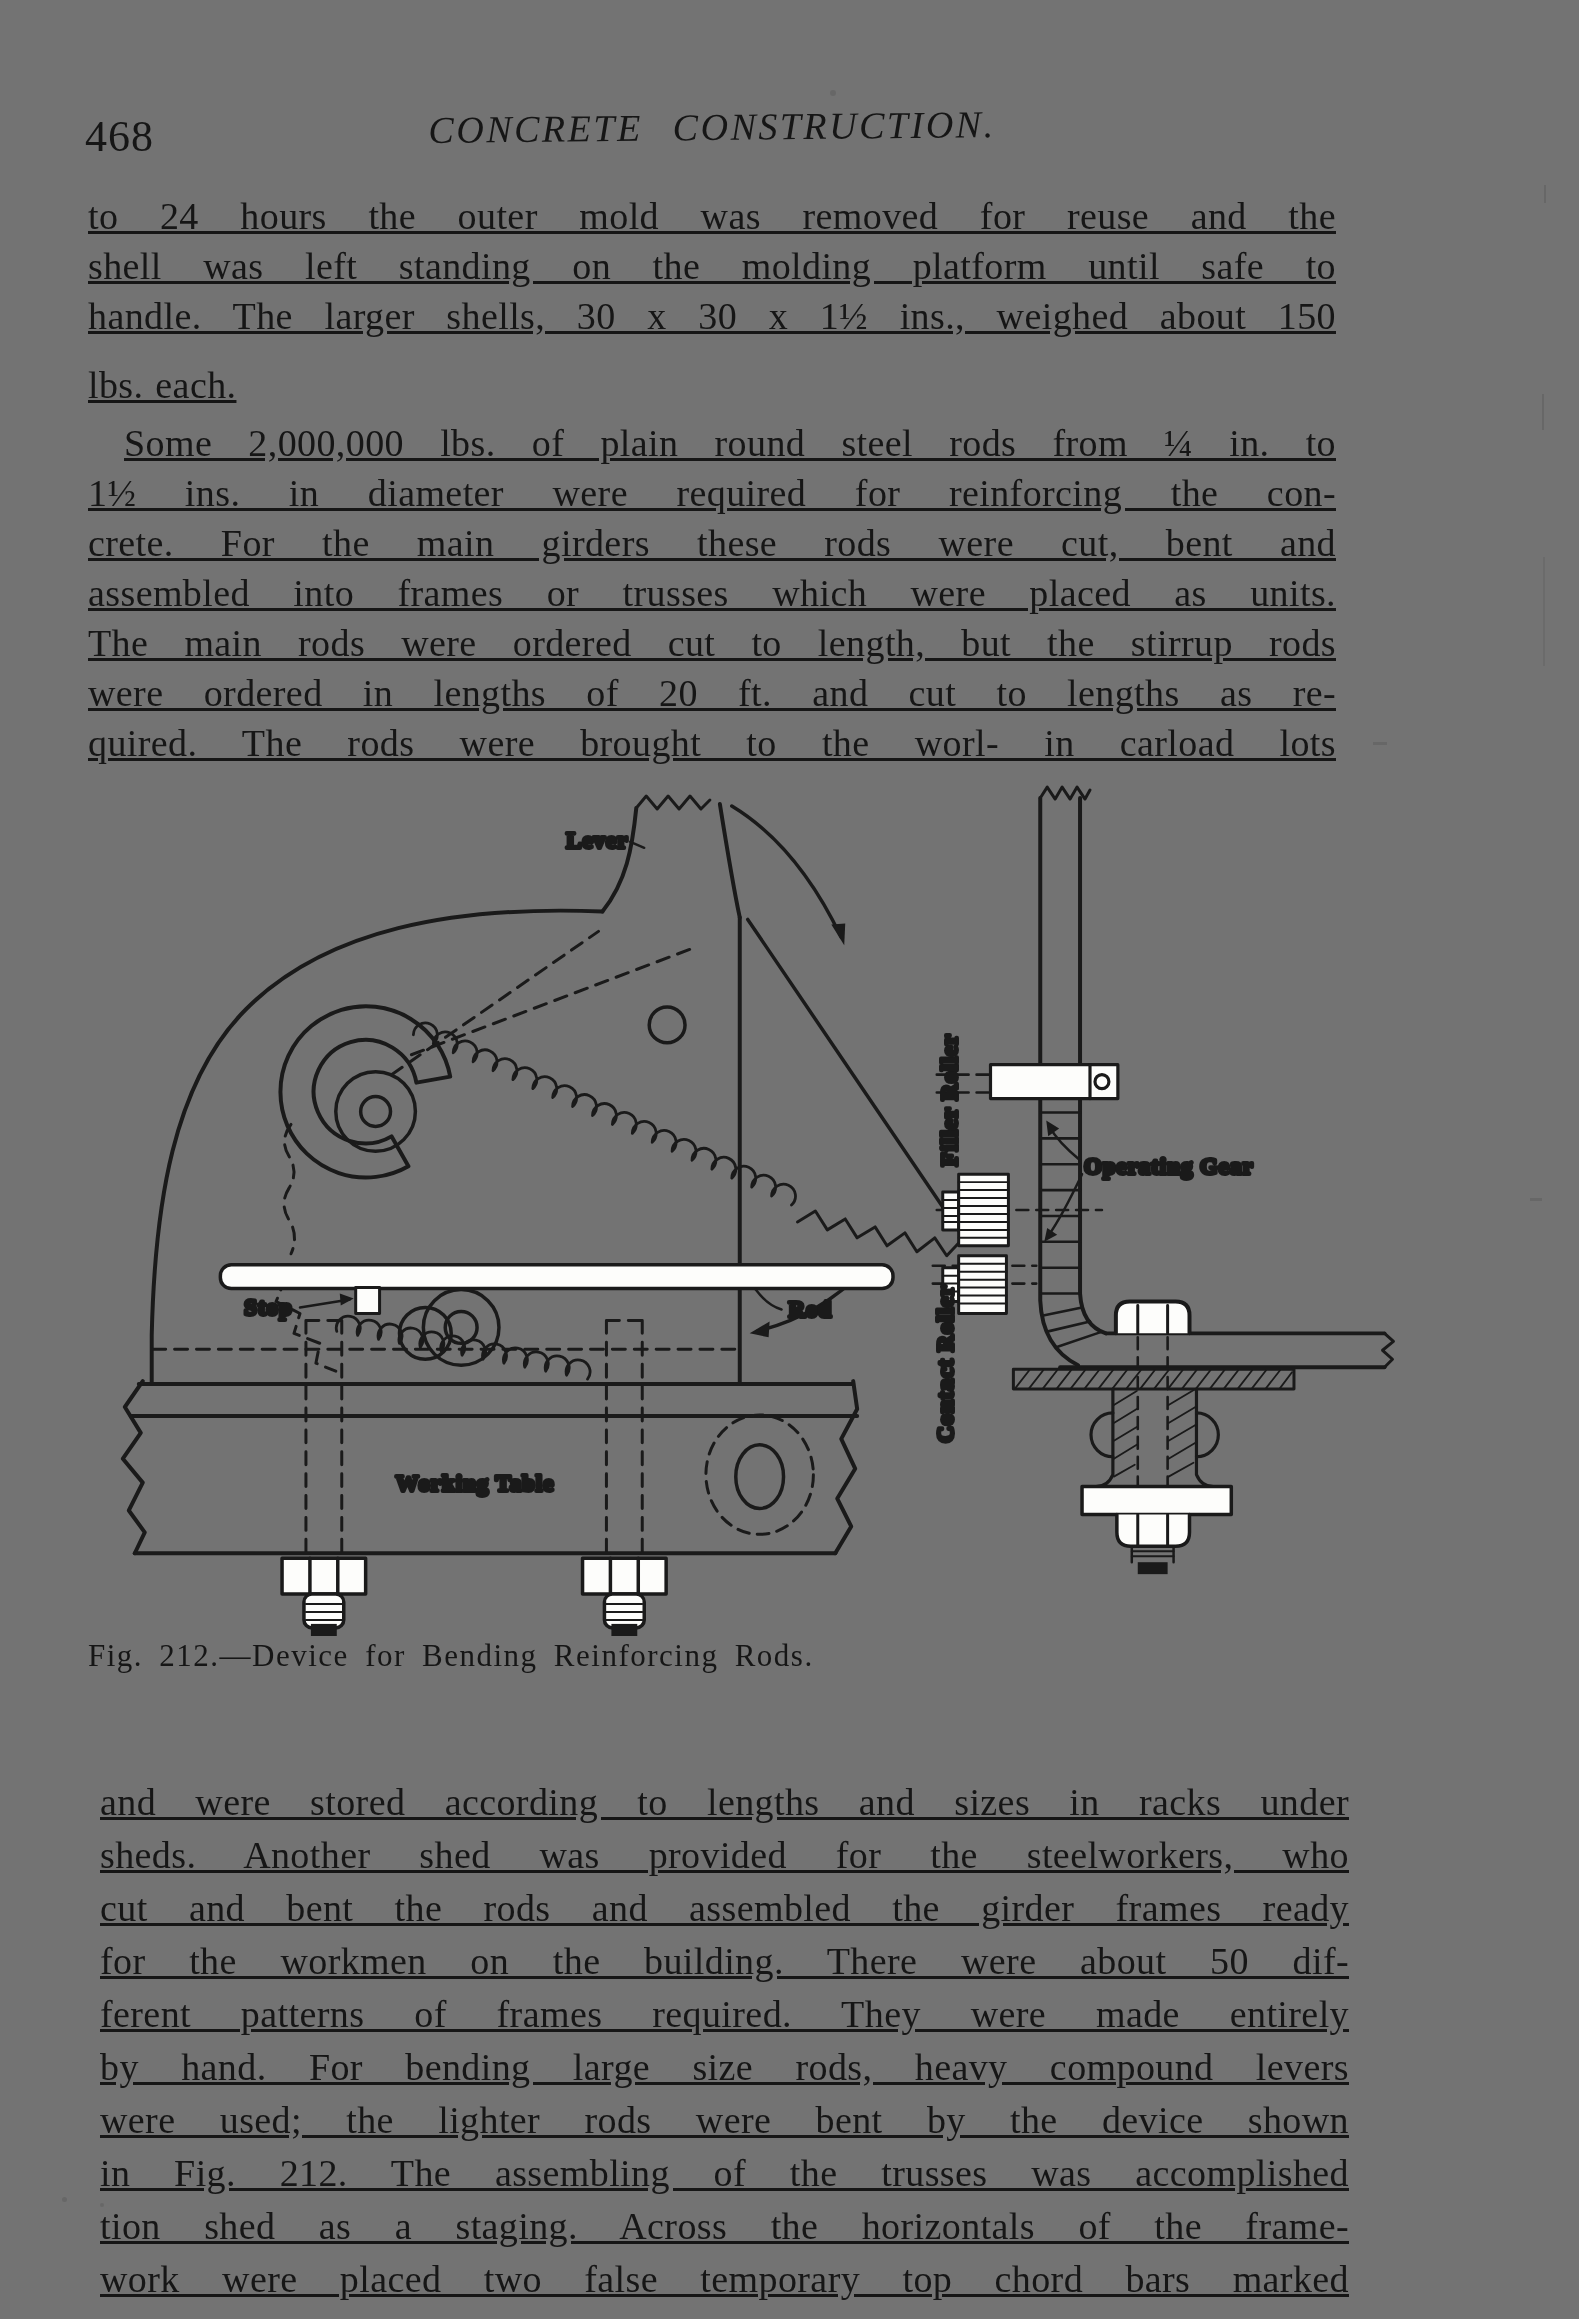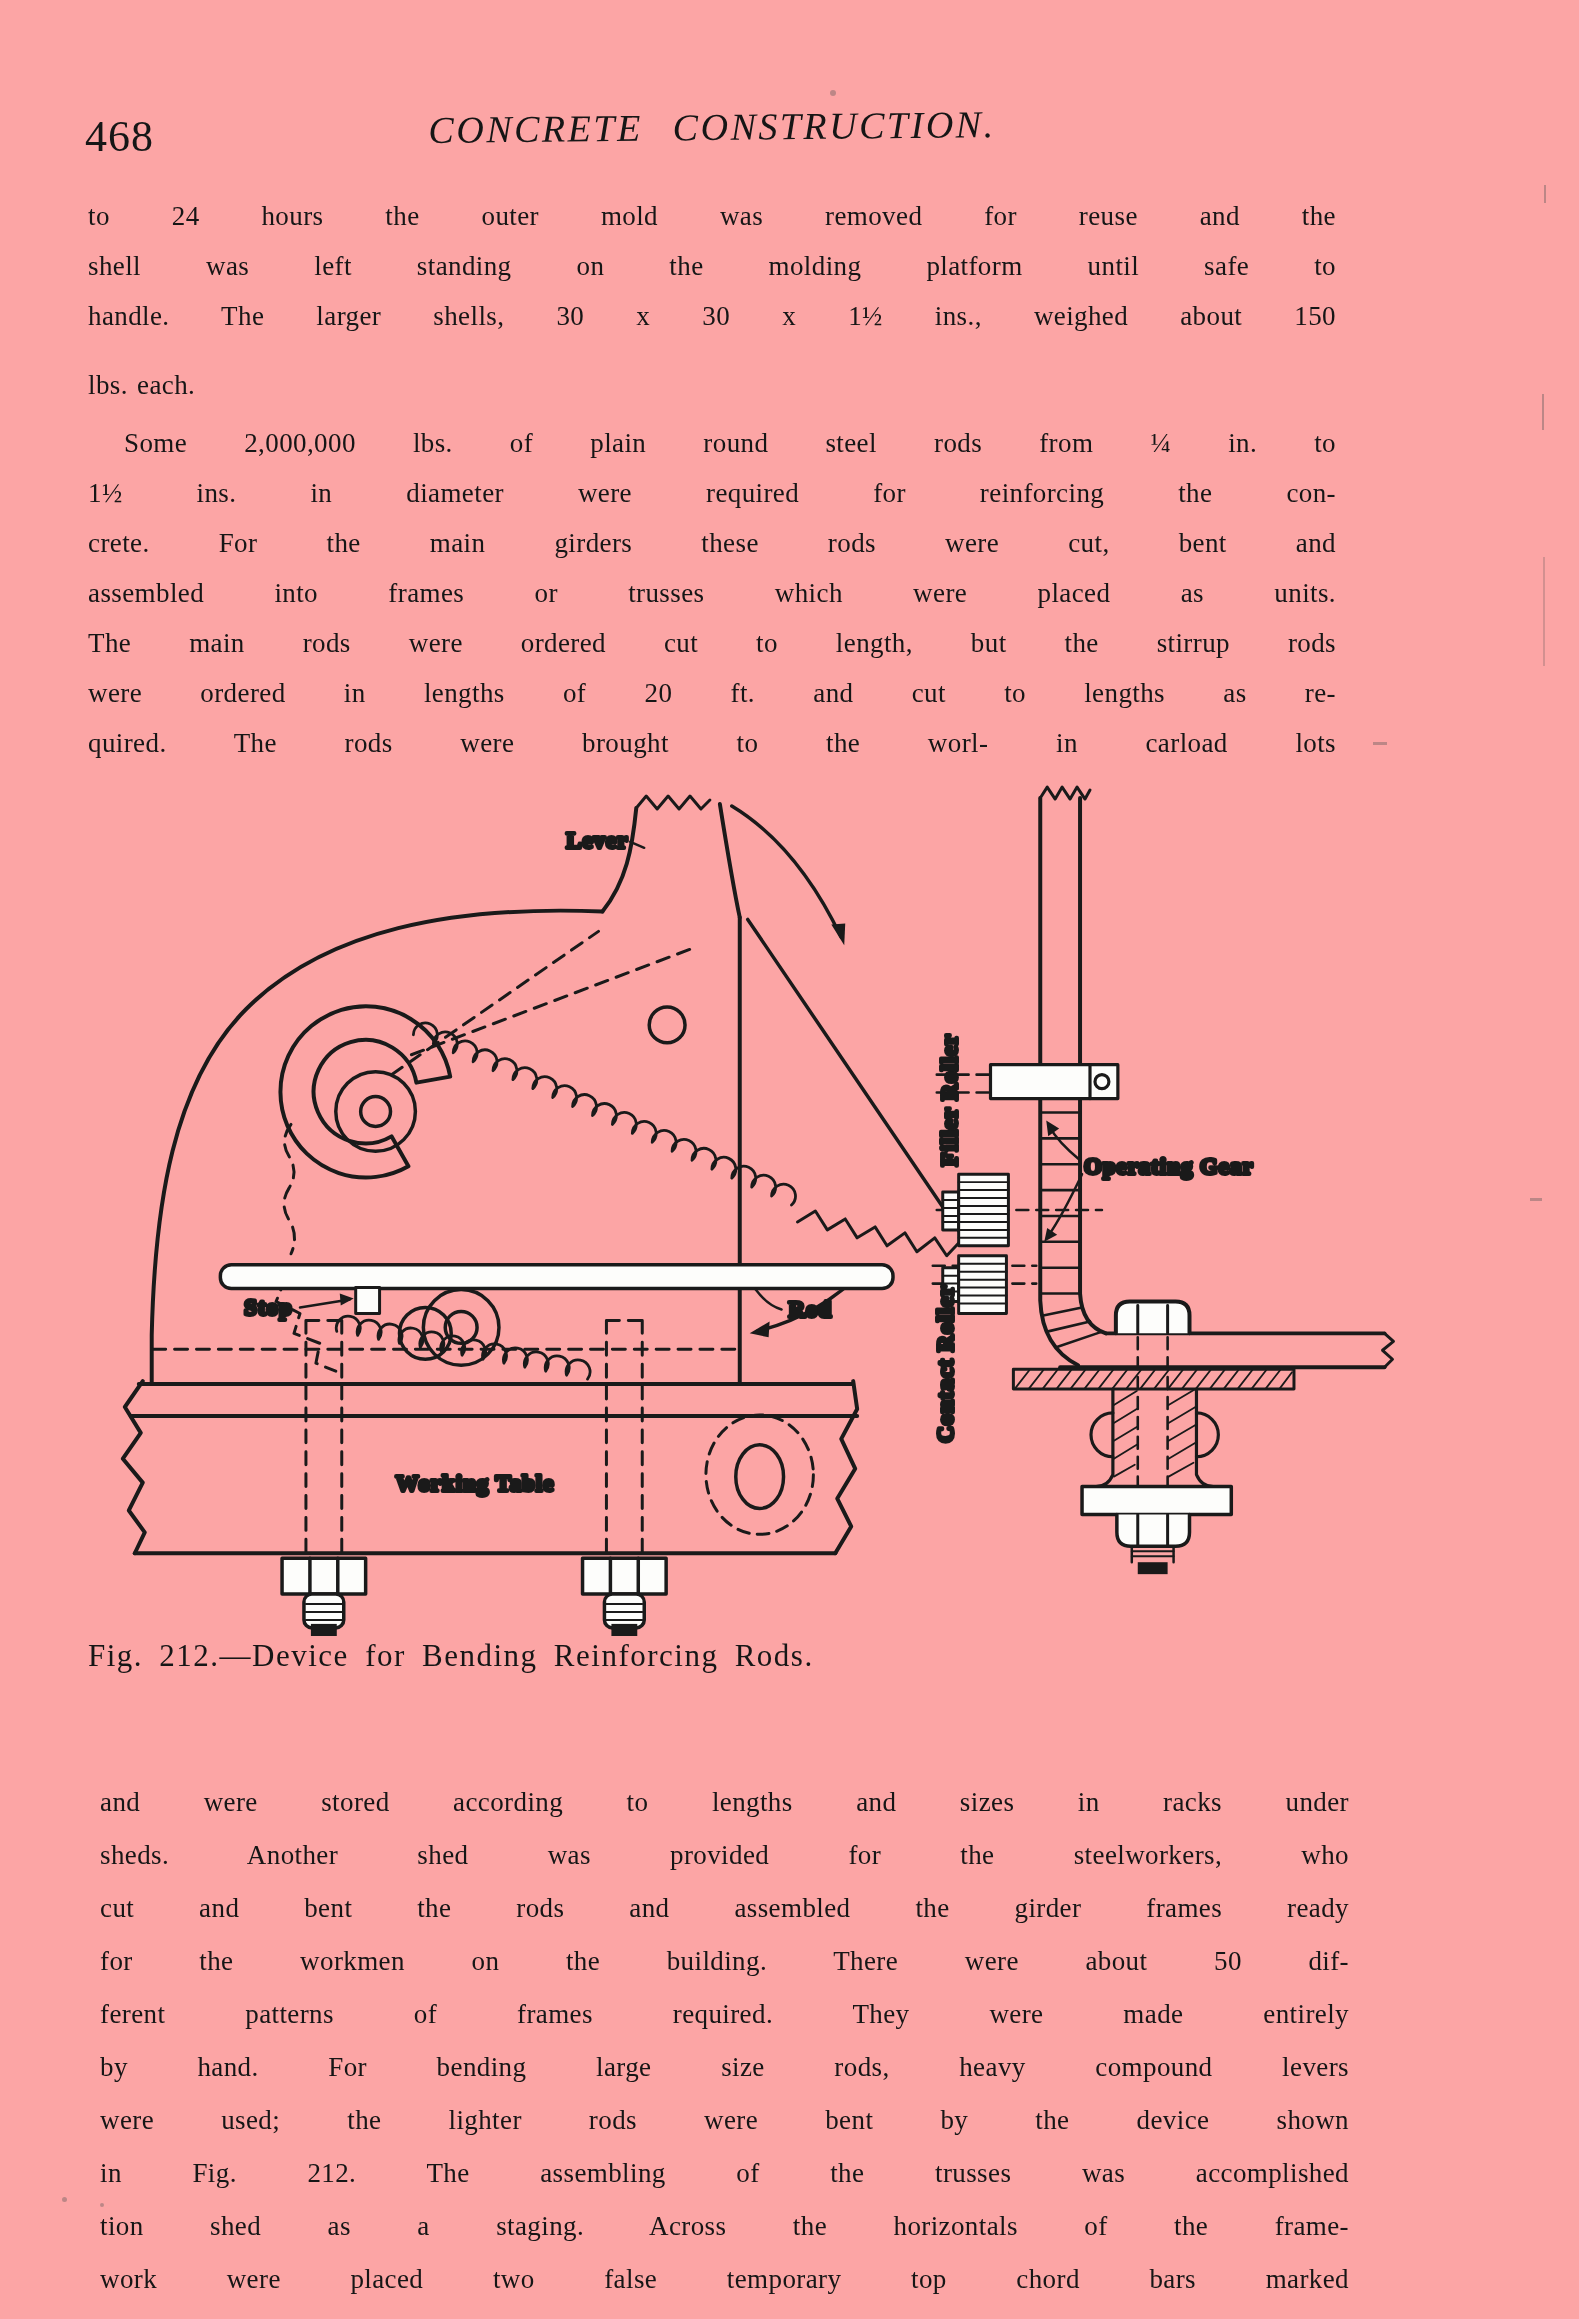--- a/index.html
+++ b/index.html
@@ -1,39 +1,39 @@
 <!DOCTYPE html>
 <html><head>
 <meta charset="utf-8">
 <style>
   html,body{margin:0;padding:0;background:#e8e8e4;}
   .page{
     position:relative;
     width:1579px;height:2319px;
-    background:#fca5a5;
+    background:#737373;
     overflow:hidden;
     font-family:"Liberation Serif","DejaVu Serif",serif;
     color:#161616;
   }
   .page-number{
     position:absolute;left:85px;top:111px;
     font-size:44px;letter-spacing:1px;
   }
   .running-title{
     position:absolute;left:88px;top:105px;width:1248px;
     text-align:center;font-style:italic;font-size:38px;
     letter-spacing:2.5px;word-spacing:18px;
     transform:rotate(-0.6deg);
   }
   .para{position:absolute;left:88px;width:1248px;}
   .para .line{
-    font-size:27px;line-height:50px;height:50px;
+    font-size:38px;line-height:50px;height:50px;
     text-align:justify;text-align-last:justify;
     letter-spacing:0.4px;word-spacing:2px;
-    white-space:nowrap;overflow:visible;
+    white-space:nowrap;overflow:visible;text-decoration:underline;
   }
   .p3 .line{line-height:53px;height:53px;}
   .line.short{text-align-last:left;margin-top:19px;}
   .line.indent{text-indent:36px;}
   .p1{top:191px;}
   .p2{top:418px;}
   .p3{top:1776px;left:100px;width:1249px;}
   .fig-wrap{position:absolute;left:95px;top:778px;width:1393px;height:858px;text-align:right;}
   .fig-caption{
     position:absolute;left:88px;top:1638px;width:1248px;

